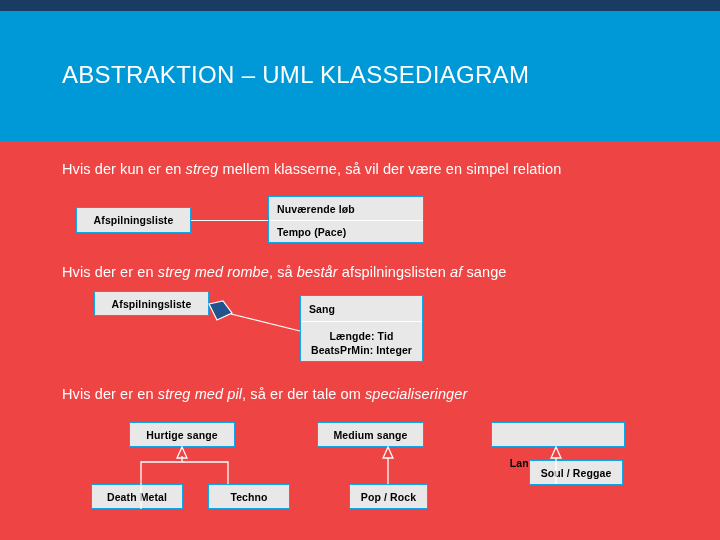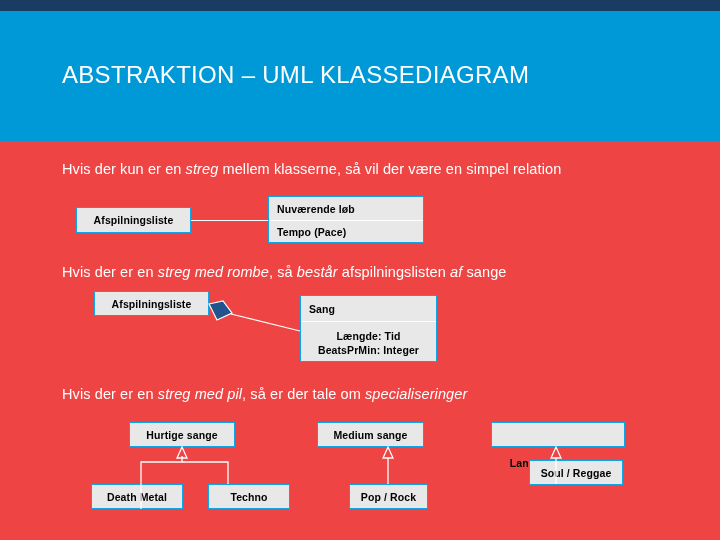--- a/index.html
+++ b/index.html
@@ -119,21 +119,21 @@
     <div class="cell" style="height:23px;">Nuværende løb</div>
     <div class="cell sep" style="height:23px;">Tempo (Pace)</div>
   </div>
 
   <div class="caption" id="cap2"><span>Hvis der er en </span><i>streg med rombe</i><span>, så </span><i>består</i><span> afspilningslisten </span><i>af</i><span> sange</span></div>
 
   <div class="ubox center" style="left:94px; top:291px; width:115px; height:25px;">
     <div class="cell" style="height:100%;">Afspilningsliste</div>
   </div>
 
-  <div class="ubox" style="left:300px; top:295px; width:137px; height:67px;">
+  <div class="ubox" style="left:300px; top:295px; width:123px; height:67px;">
     <div class="cell" style="height:25px;">Sang</div>
     <div class="stack cell sep" style="height:42px;">
       <span>Længde: Tid</span>
       <span>BeatsPrMin: Integer</span>
     </div>
   </div>
 
   <div class="caption" id="cap3"><span>Hvis der er en </span><i>streg med pil</i><span>, så er der tale om </span><i>specialiseringer</i></div>
 
   <div class="ubox center" style="left:91px; top:484px; width:92px; height:25px;">

